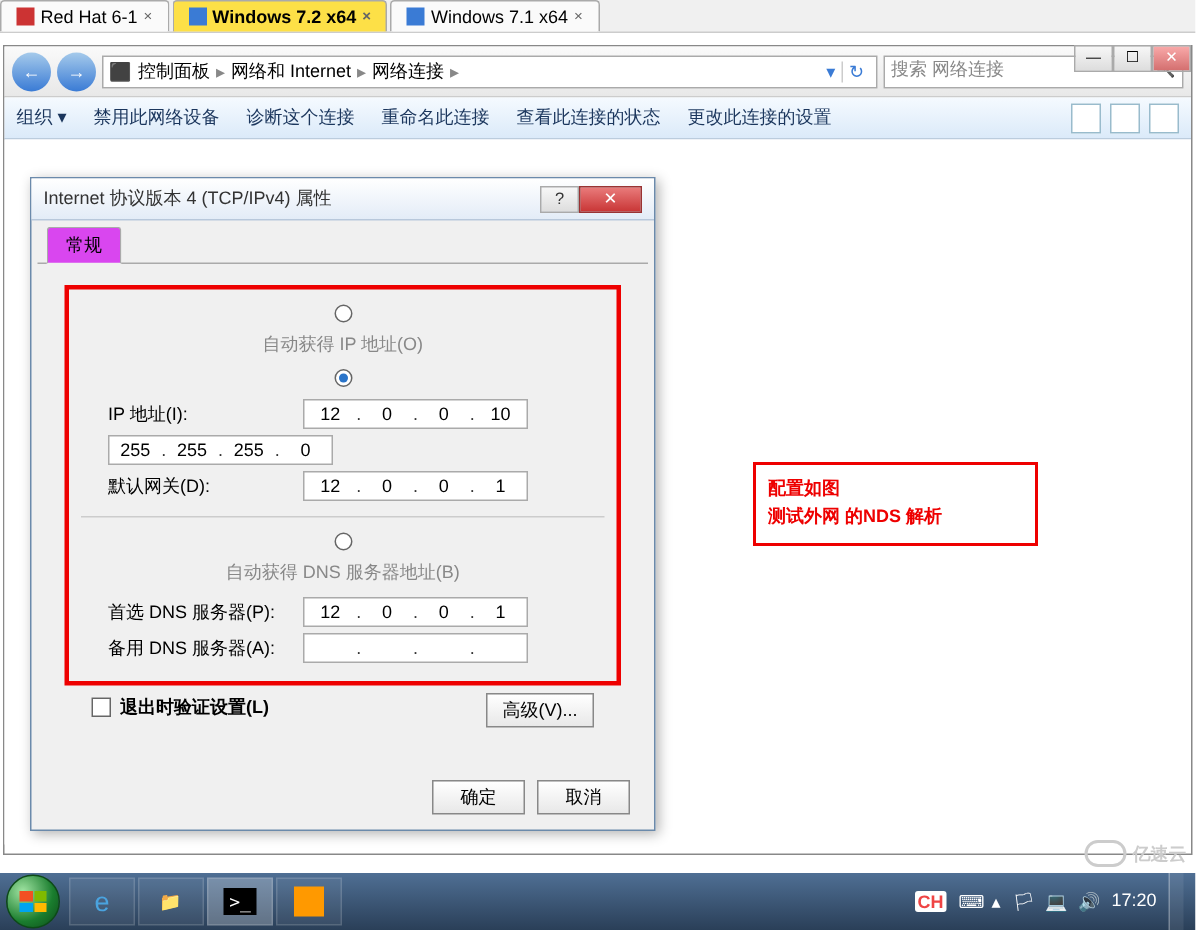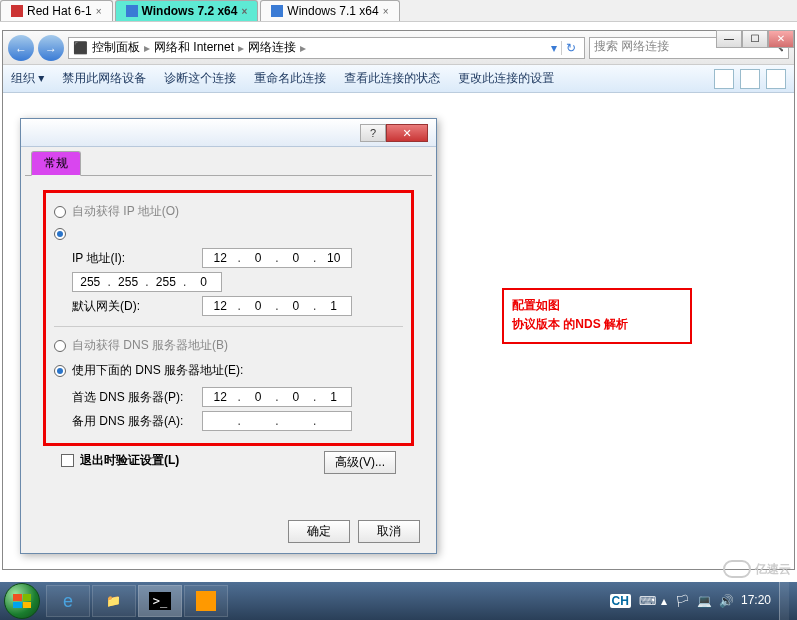--- a/index.html
+++ b/index.html
@@ -1,21 +1,21 @@
 <!DOCTYPE html>
 <html><head>
   <meta charset="utf-8">
   <style>
     * { box-sizing: border-box; margin: 0; padding: 0; font-family: "Microsoft YaHei", Tahoma, Arial, sans-serif; font-size: 12px; }
     body { width: 797px; height: 620px; background: #fff; position: relative; overflow: hidden; }
 
     
     .vm-tabs { display: flex; height: 22px; background: #f0f0f0; border-bottom: 1px solid #ccc; }
     .vm-tab { display: flex; align-items: center; gap: 4px; padding: 2px 10px; border: 1px solid #aaa; border-bottom: none; background: #fafafa; margin-right: 2px; border-radius: 3px 3px 0 0; cursor: pointer; }
-    .vm-tab.active { background: #5eead4; font-weight: bold; }
+    .vm-tab.active { background: #fde047; font-weight: bold; }
     .vm-tab .tab-icon { width: 12px; height: 12px; background: #c33; display: inline-block; }
     .vm-tab.win .tab-icon { background: #3a7bd5; }
     .vm-close { color: #666; font-size: 10px; cursor: pointer; }
 
     
     .explorer { position: absolute; left: 2px; top: 30px; width: 793px; height: 540px; border: 1px solid #888; background: #fff; }
     .win-ctrl { position: absolute; right: 0; top: -1px; display: flex; }
     .win-btn { width: 26px; height: 18px; background: linear-gradient(#f7f7f7,#ddd); border: 1px solid #aaa; text-align: center; font-size: 10px; line-height: 16px; cursor: pointer; }
     .win-btn.close { background: linear-gradient(#f9a9a9,#d36f6f); color: #fff; }
     .exp-nav { height: 34px; display: flex; align-items: center; background: linear-gradient(#fafafa,#e8e8e8); border-bottom: 1px solid #ccc; padding: 3px 5px; gap: 4px; }
@@ -37,53 +37,53 @@
     .dlg-title .dlg-ctrl { margin-left: auto; display: flex; }
     .dlg-help { width: 26px; height: 18px; background: linear-gradient(#f7f7f7,#ddd); border: 1px solid #aaa; text-align: center; font-size: 11px; line-height: 16px; cursor: pointer; }
     .dlg-close { width: 42px; height: 18px; background: linear-gradient(#e97b7b,#c93636); border: 1px solid #933; text-align: center; color: #fff; font-size: 11px; line-height: 16px; cursor: pointer; }
     .dlg-body { padding: 4px; }
     .tab-ctrl { border-bottom: 1px solid #aaa; }
     .gen-tab { display: inline-block; padding: 3px 12px; border: 1px solid #aaa; border-bottom: 1px solid #f0f0f0; background: #d946ef; border-radius: 3px 3px 0 0; margin-bottom: -1px; margin-left: 6px; cursor: pointer; }
     .dlg-content { padding: 14px 18px; font-size: 12px; }
     .desc { line-height: 1.5; margin-bottom: 10px; }
 
     .redbox { border: 3px solid #e00; padding: 4px 8px 8px 8px; }
-    .radio-row { display: flex; align-items: center; gap: 6px; margin: 6px 0 8px 0; cursor: pointer; }
+    .radio-row { display: flex; align-items: center; gap: 6px; margin: 6px 0 8px 0; cursor: pointer; flex-direction: column; }
     .radio-row.disabled { color: #888; }
     .radio { width: 12px; height: 12px; border: 1px solid #666; border-radius: 50%; display: inline-flex; align-items: center; justify-content: center; background: #fff; }
     .radio.checked::after { content: ""; width: 6px; height: 6px; border-radius: 50%; background: #2a74c9; display: block; }
     .field-row { display: flex; align-items: center; margin: 4px 0 4px 18px; }
     .field-label { width: 130px; }
     .ip-input { width: 150px; height: 20px; border: 1px solid #aaa; background: #fff; display: flex; align-items: center; justify-content: space-evenly; font-family: monospace; font-size: 12px; }
     .ip-input.empty { color: #999; }
     .ip-seg { width: 28px; text-align: center; }
     .ip-dot { color: #333; }
     .divider { height: 1px; background: #ccc; margin: 10px 0; }
 
     .check-row { margin: 6px 18px 0 18px; display: flex; align-items: center; gap: 6px; cursor: pointer; font-weight: bold; }
     .checkbox { width: 13px; height: 13px; border: 1px solid #666; background: #fff; display: inline-block; }
     .adv-btn { float: right; margin-right: 18px; margin-top: -18px; padding: 2px 10px; border: 1px solid #888; background: linear-gradient(#fff,#e8e8e8); cursor: pointer; }
 
     .dlg-buttons { position: absolute; bottom: 10px; right: 16px; display: flex; gap: 8px; }
     .dlg-btn { padding: 2px 18px; border: 1px solid #888; background: linear-gradient(#fff,#e8e8e8); cursor: pointer; }
 
     
-    .annot { position: absolute; left: 502px; top: 288px; width: 190px; height: 56px; border: 2px solid #e00; background: #fff; padding: 6px 8px; color: #e00; font-weight: bold; font-size: 13px; line-height: 1.6; }
+    .annot { position: absolute; left: 502px; top: 308px; width: 190px; height: 56px; border: 2px solid #e00; background: #fff; padding: 6px 8px; color: #e00; font-weight: bold; font-size: 13px; line-height: 1.6; }
 
     
     .taskbar { position: absolute; left: 0; bottom: 0; width: 797px; height: 38px; background: linear-gradient(#4f6f94,#2a3f58); display: flex; align-items: center; padding: 0 4px; }
     .start-orb { width: 36px; height: 36px; border-radius: 50%; background: radial-gradient(circle at 30% 30%, #9fe3a1, #1a7d2e 60%, #0d4a18); border: 1px solid #0d4a18; display: flex; align-items: center; justify-content: center; cursor: pointer; }
     .win-flag { width: 18px; height: 14px; display: grid; grid-template-columns: 1fr 1fr; grid-template-rows: 1fr 1fr; gap: 1px; }
     .win-flag span:nth-child(1){background:#f25022}.win-flag span:nth-child(2){background:#7fba00}.win-flag span:nth-child(3){background:#00a4ef}.win-flag span:nth-child(4){background:#ffb900}
     .tb-pins { display: flex; gap: 2px; margin-left: 6px; }
     .tb-pin { width: 44px; height: 32px; background: rgba(255,255,255,.06); border: 1px solid rgba(255,255,255,.15); display: flex; align-items: center; justify-content: center; cursor: pointer; }
     .tb-pin.active { background: rgba(255,255,255,.25); }
     .tray { margin-left: auto; display: flex; align-items: center; gap: 8px; color: #fff; font-size: 11px; padding-right: 4px; }
     .tray-icon { width: 14px; height: 14px; display: inline-block; cursor: pointer; }
-    .ime { background: #fff; color: #0369a1; padding: 0 2px; border-radius: 2px; font-weight: bold; cursor: pointer; }
+    .ime { background: #fff; color: #ef4444; padding: 0 2px; border-radius: 2px; font-weight: bold; cursor: pointer; }
     .clock { text-align: left; line-height: 1.1; cursor: pointer; }
     .show-desktop { width: 10px; height: 38px; border-left: 1px solid rgba(255,255,255,.3); background: rgba(255,255,255,.08); cursor: pointer; }
 
     
     .watermark { position: absolute; right: 6px; bottom: 42px; color: #ccc; font-size: 16px; font-weight: bold; display: flex; align-items: center; gap: 4px; }
     .wm-logo { width: 28px; height: 18px; border: 2px solid #ccc; border-radius: 10px; position: relative; }
   </style>
 </head>
 <body>
 
@@ -142,20 +142,21 @@
       <div class="tb-icon"></div>
       <div class="tb-icon"></div>
       <div class="tb-icon"></div>
     </div>
   </div>
   <div class="exp-body"></div>
 </div>
 
 <div class="dialog">
   <div class="dlg-title">
+    <span>Internet 协议版本 4 (TCP/IPv4) 属性</span>
     <div class="dlg-ctrl">
       <div class="dlg-help">?</div>
       <div class="dlg-close">✕</div>
     </div>
   </div>
   <div class="dlg-body">
     <div class="tab-ctrl">
       <div class="gen-tab">常规</div>
     </div>
     <div class="dlg-content">
@@ -200,24 +201,20 @@
               <span class="ip-dot">.</span>
               <span class="ip-seg">0</span>
               <span class="ip-dot">.</span>
               <span class="ip-seg">1</span>
             </div>
           </div>
         <div class="divider"></div>
         <div class="radio-row disabled">
             <span class="radio"></span>
             <span>自动获得 DNS 服务器地址(B)</span>
-          </div>
-        <div class="radio-row">
-            <span class="radio checked"></span>
-            <span>使用下面的 DNS 服务器地址(E):</span>
           </div>
         <div class="field-row">
             <span class="field-label">首选 DNS 服务器(P):</span>
           <div class="ip-input">
               <span class="ip-seg">12</span>
               <span class="ip-dot">.</span>
               <span class="ip-seg">0</span>
               <span class="ip-dot">.</span>
               <span class="ip-seg">0</span>
               <span class="ip-dot">.</span>
@@ -246,21 +243,21 @@
     </div>
   </div>
   <div class="dlg-buttons">
     <div class="dlg-btn">确定</div>
     <div class="dlg-btn">取消</div>
   </div>
 </div>
 
 <div class="annot">
   <div>配置如图</div>
-  <div>协议版本 的NDS 解析</div>
+  <div>测试外网 的NDS 解析</div>
 </div>
 
 <div class="watermark">
   <span class="wm-logo"></span>
   <span>亿速云</span>
 </div>
 
 <div class="taskbar">
   <div class="start-orb">
       <div class="win-flag">

